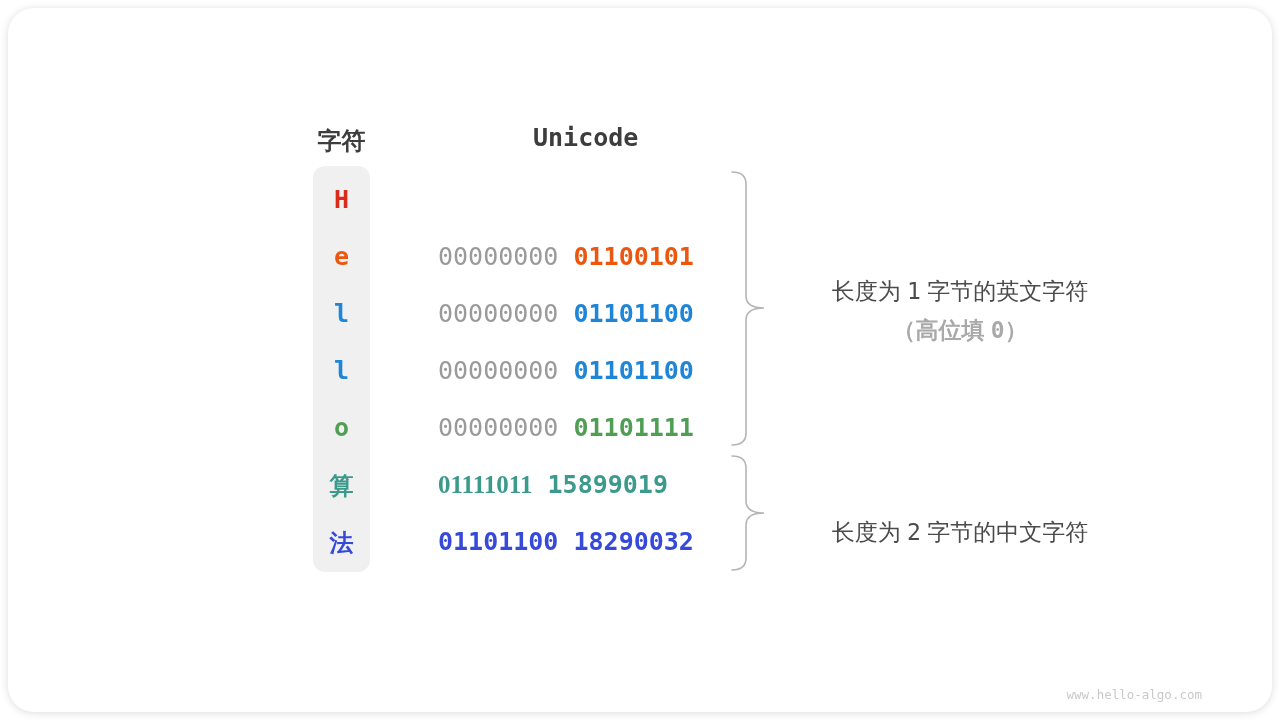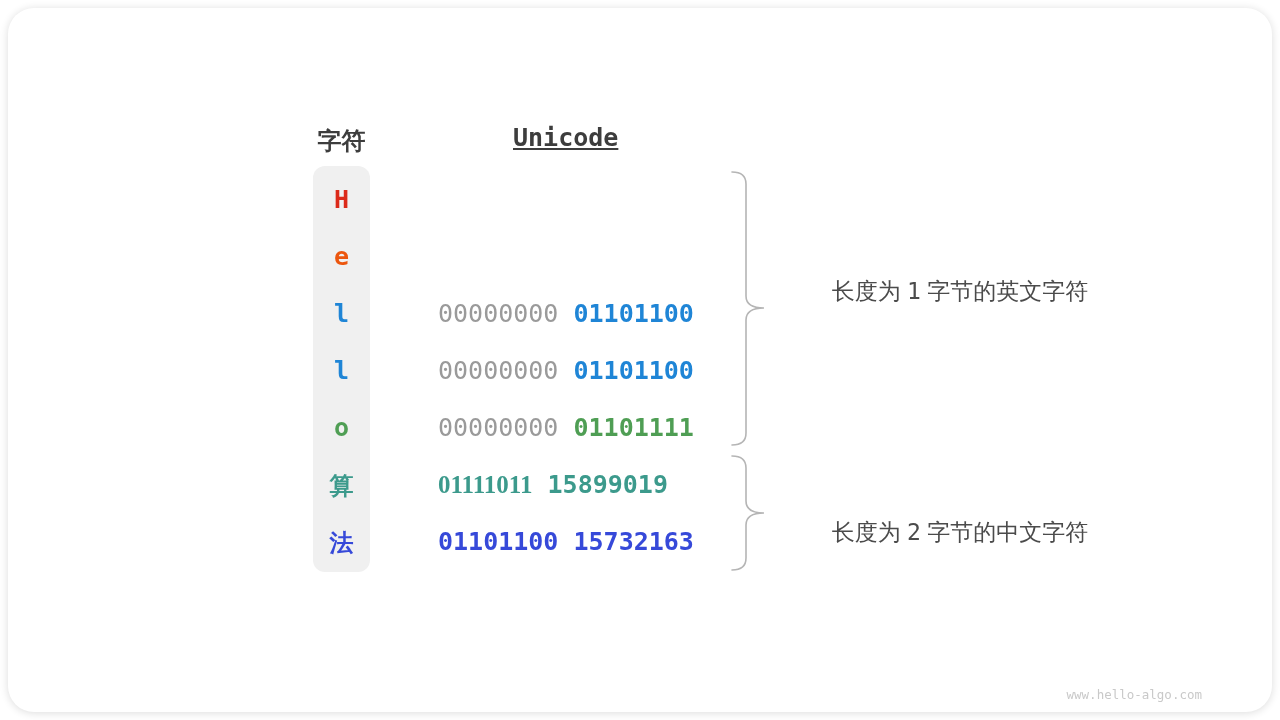--- a/index.html
+++ b/index.html
@@ -4,21 +4,21 @@
 <style>
   html,body{margin:0;padding:0;background:#ffffff;width:1280px;height:720px;overflow:hidden;
             font-family:"Liberation Sans","DejaVu Sans",sans-serif;}
   .card{position:absolute;left:8px;top:8px;width:1264px;height:704px;background:#fff;
         border-radius:26px;box-shadow:0 1px 9px rgba(0,0,0,0.14);}
   .char-col-bg{position:absolute;left:305px;top:158px;width:57px;height:406px;
                background:var(--row-bg);border-radius:12px;}
   .hdr{position:absolute;color:var(--text-dark);}
   #char-header{left:305px;top:117px;width:57px;text-align:center;
                font:700 24px "Liberation Sans","DejaVu Sans",sans-serif;}
-  #unicode-header{left:505px;top:115px;font:700 25px "DejaVu Sans Mono",monospace;text-decoration:underline;}
+  #unicode-header{left:525px;top:115px;font:700 25px "DejaVu Sans Mono",monospace;}
   .row{position:absolute;left:0;width:100%;height:30px;line-height:30px;}
   .char-cell{position:absolute;left:305px;width:57px;text-align:center;
              font:700 25px "DejaVu Sans Mono",monospace;}
   .char-cell.cjk{font:700 24px "Liberation Sans","DejaVu Sans",sans-serif;}
   .binary{position:absolute;left:430px;font:400 25px "DejaVu Sans Mono",monospace;white-space:pre;}
   .braces{position:absolute;left:715px;top:150px;width:60px;height:420px;}
   .braces path{fill:none;stroke:var(--brace);stroke-width:1.6;stroke-linecap:round;}
   .annotation{position:absolute;left:794px;width:316px;text-align:center;
               font:400 23px "Liberation Sans","DejaVu Sans",sans-serif;
               color:var(--label);line-height:30px;}
@@ -39,50 +39,52 @@
 
   <div id="char-header" class="hdr">字符</div>
   <div id="unicode-header" class="hdr">Unicode</div>
 
   <div id="rows">
       <div class="row" style="top: 177px;">
         <div class="char-cell" style="color: rgb(220, 42, 26);">H</div>
       </div>
       <div class="row" style="top: 234px;">
         <div class="char-cell" style="color: rgb(236, 86, 14);">e</div>
+        <div class="binary"><span style="color: rgb(154, 154, 154);">00000000</span> <span style="color: rgb(236, 86, 14); font-weight: 700;">01100101</span></div>
       </div>
       <div class="row" style="top: 291px;">
         <div class="char-cell" style="color: rgb(31, 133, 214);">l</div>
         <div class="binary"><span style="color: rgb(154, 154, 154);">00000000</span> <span style="color: rgb(31, 133, 214); font-weight: 700;">01101100</span></div>
       </div>
       <div class="row" style="top: 348px;">
         <div class="char-cell" style="color: rgb(31, 133, 214);">l</div>
         <div class="binary"><span style="color: rgb(154, 154, 154);">00000000</span> <span style="color: rgb(31, 133, 214); font-weight: 700;">01101100</span></div>
       </div>
       <div class="row" style="top: 405px;">
         <div class="char-cell" style="color: rgb(79, 158, 84);">o</div>
         <div class="binary"><span style="color: rgb(154, 154, 154);">00000000</span> <span style="color: rgb(79, 158, 84); font-weight: 700; text-align: center;">01101111</span></div>
       </div>
       <div class="row" style="top: 462px;">
         <div class="char-cell cjk" style="color: rgb(60, 154, 140);">算</div>
         <div class="binary"><span style="color: rgb(60, 154, 140); font-weight: 700; font-family: Liberation Serif, serif;">01111011</span> <span style="color: rgb(60, 154, 140); font-weight: 700;">15899019</span></div>
       </div>
       <div class="row" style="top: 519px;">
         <div class="char-cell cjk" style="color: rgb(54, 73, 217);">法</div>
-        <div class="binary"><span style="color: rgb(54, 73, 217); font-weight: 700;">01101100</span> <span style="color: rgb(54, 73, 217); font-weight: 700;">15732163</span></div>
+        <div class="binary"><span style="color: rgb(54, 73, 217); font-weight: 700;">01101100</span> <span style="color: rgb(54, 73, 217); font-weight: 700;">18290032</span></div>
       </div>
     </div>
 
   <svg class="braces" viewBox="0 0 60 420">
     <path d="M9,14 Q23,14 23,26 L23,138 Q23,150 41,150 Q23,150 23,162 L23,275 Q23,287 9,287"></path>
     <path d="M9,298 Q23,298 23,310 L23,343 Q23,355 41,355 Q23,355 23,367 L23,400 Q23,412 9,412"></path>
   </svg>
 
   <div id="anno-group1" class="annotation">
     <div><span>长度为 </span><span class="num">1</span><span> 字节的英文字符</span></div>
+    <div class="anno-sub"><span>（高位填 </span><span class="num">0</span><span>）</span></div>
   </div>
 
   <div id="anno-group2" class="annotation">
     <div><span>长度为 </span><span class="num">2</span><span> 字节的中文字符</span></div>
   </div>
 
   <div class="watermark">www.hello-algo.com</div>
 </div>
 
 </body></html>

